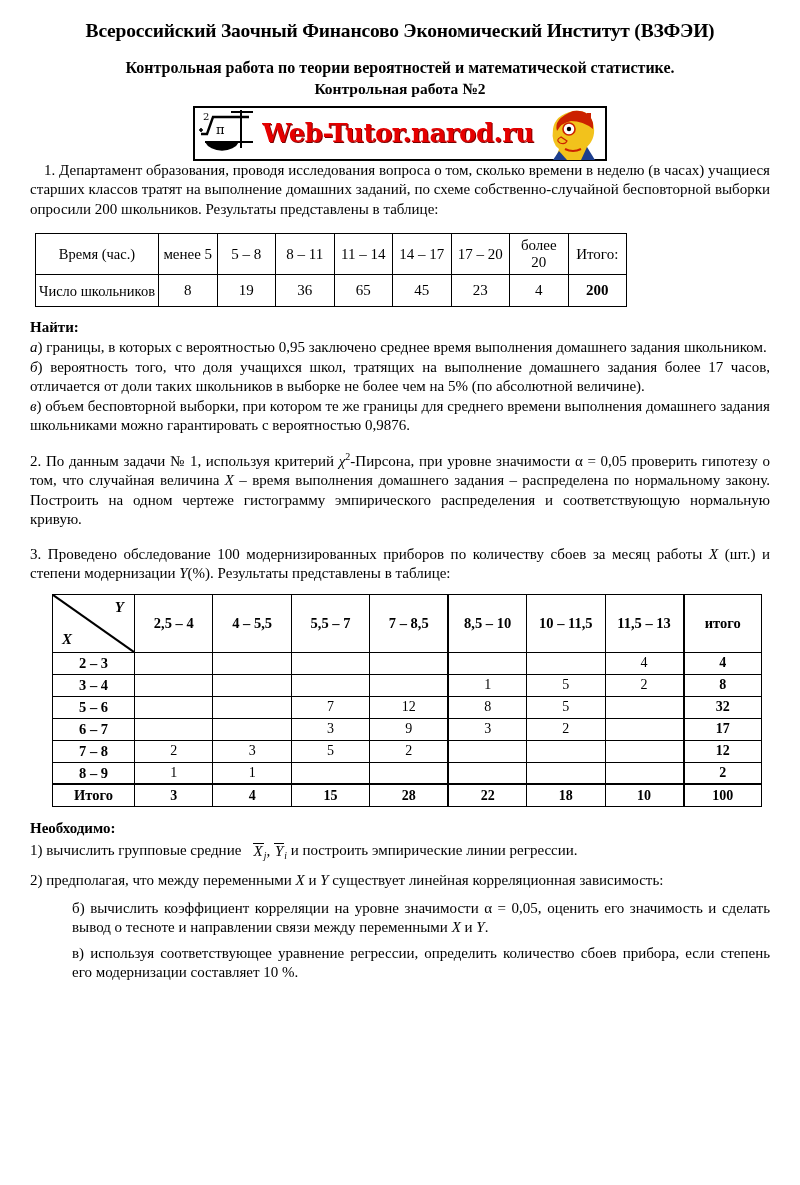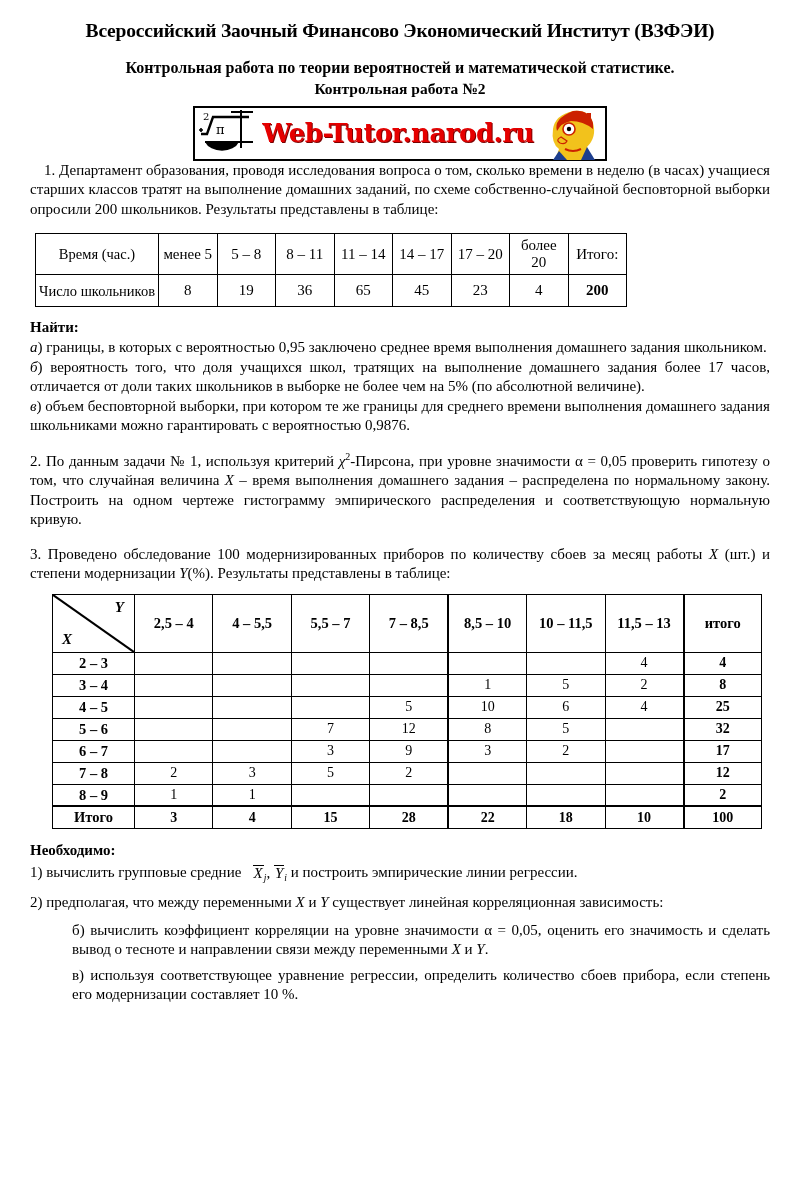--- a/index.html
+++ b/index.html
@@ -296,31 +296,20 @@
         <td></td>
         <td></td>
         <td></td>
         <td></td>
         <td class="colsep">1</td>
         <td>5</td>
         <td>2</td>
         <td class="rowtot colsep">8</td>
       </tr>
       <tr>
-        <td class="rowlbl">4 – 5</td>
-        <td></td>
-        <td></td>
-        <td></td>
-        <td>5</td>
-        <td class="colsep">10</td>
-        <td>6</td>
-        <td>4</td>
-        <td class="rowtot colsep">25</td>
-      </tr>
-      <tr>
         <td class="rowlbl">5 – 6</td>
         <td></td>
         <td></td>
         <td>7</td>
         <td>12</td>
         <td class="colsep">8</td>
         <td>5</td>
         <td></td>
         <td class="rowtot colsep">32</td>
       </tr>

